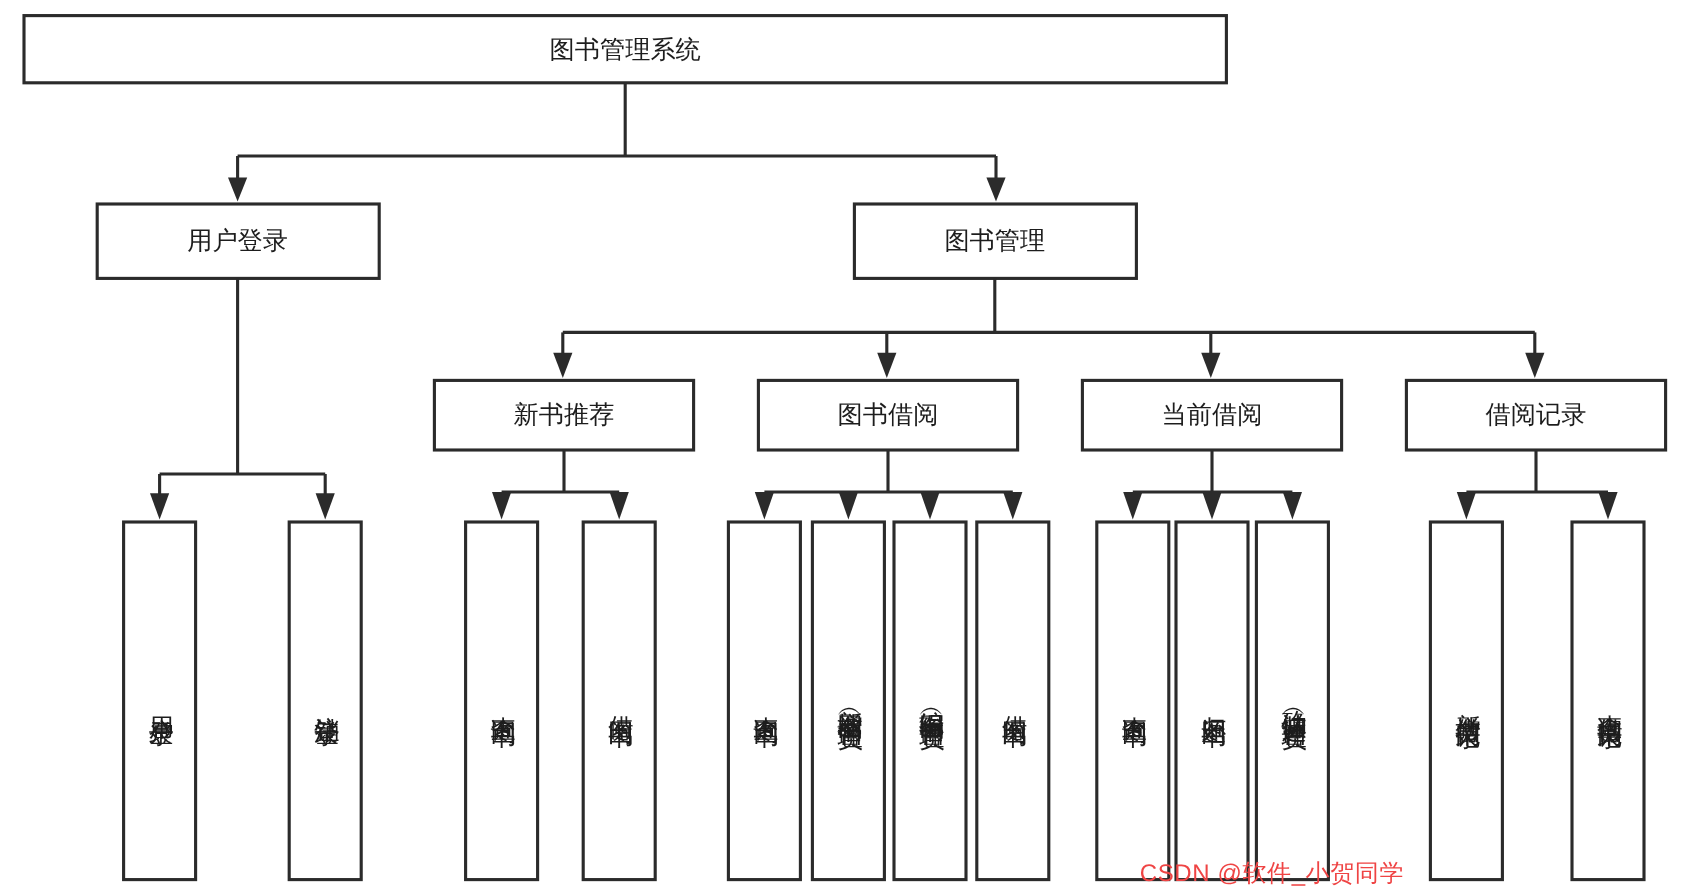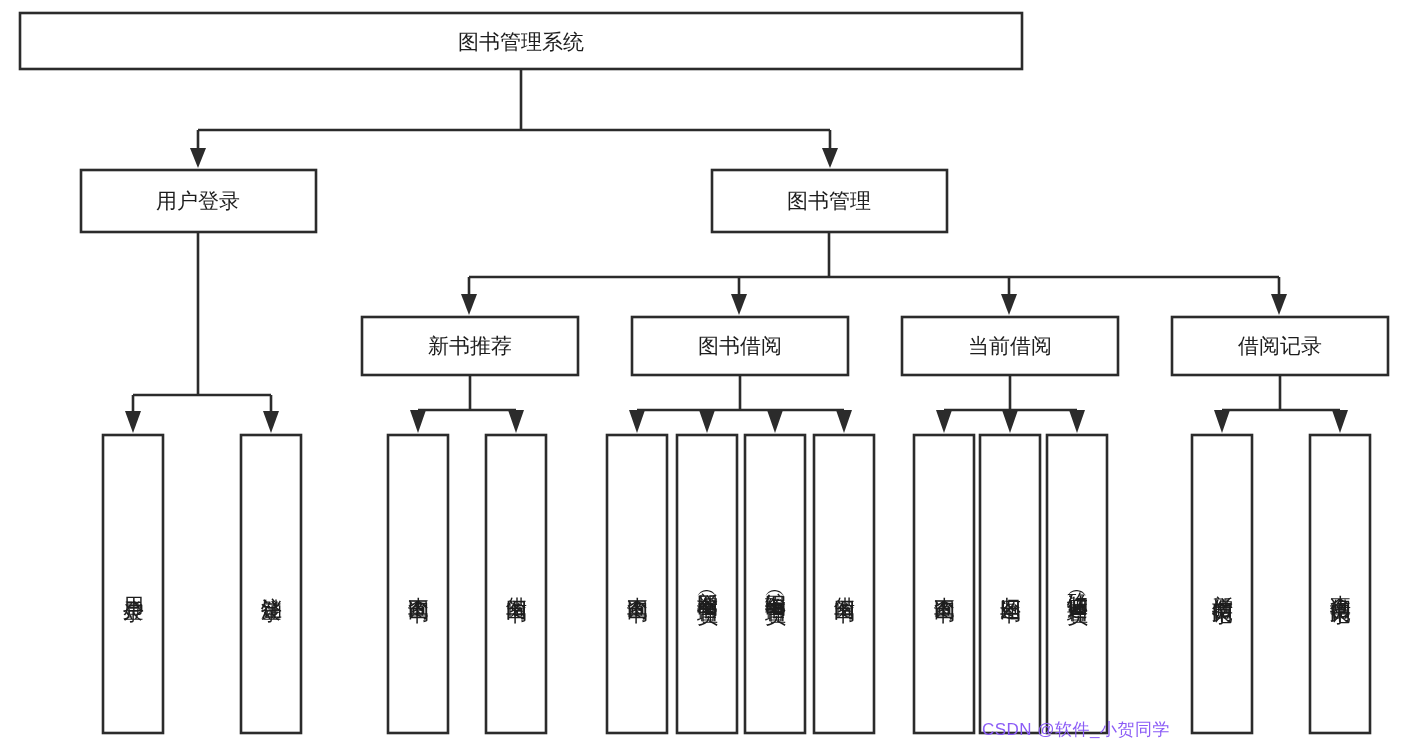--- a/index.html
+++ b/index.html
@@ -61,22 +61,22 @@
     line-height: 1.28;
     letter-spacing: 2px;
     color: #1d1d1d;
     white-space: nowrap;
   }
   .watermark {
     position: absolute;
     right: 8px;
     bottom: 6px;
     font-family: "Liberation Sans", "DejaVu Sans", sans-serif;
-    font-size: 17px;
-    color: #8b5cf6;
+    font-size: 20px;
+    color: #ef4444;
     letter-spacing: 0.5px;
     white-space: nowrap;
     text-align: center;
   }
 </style>
 </head>
 <body>
 
 <div id="diagram-root">
 

